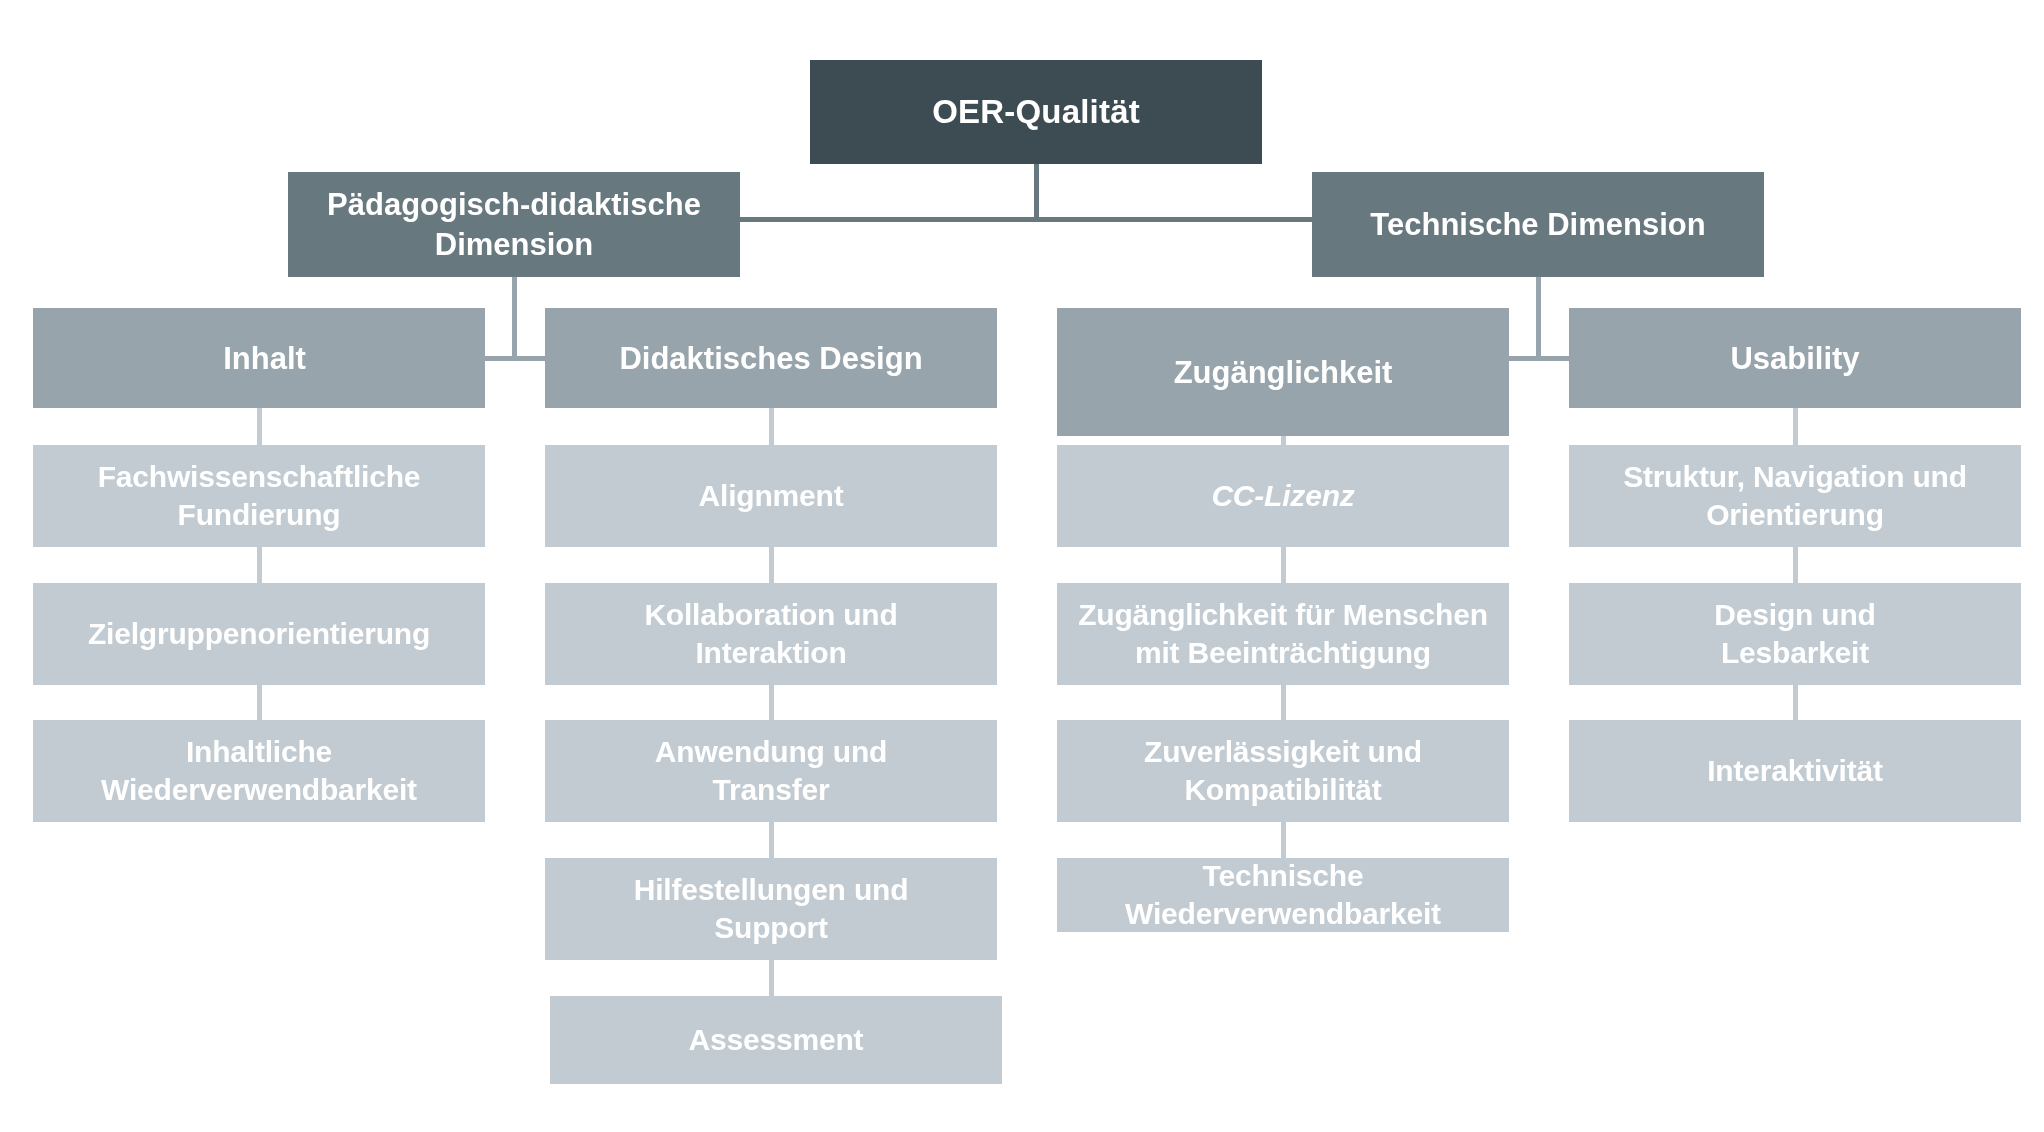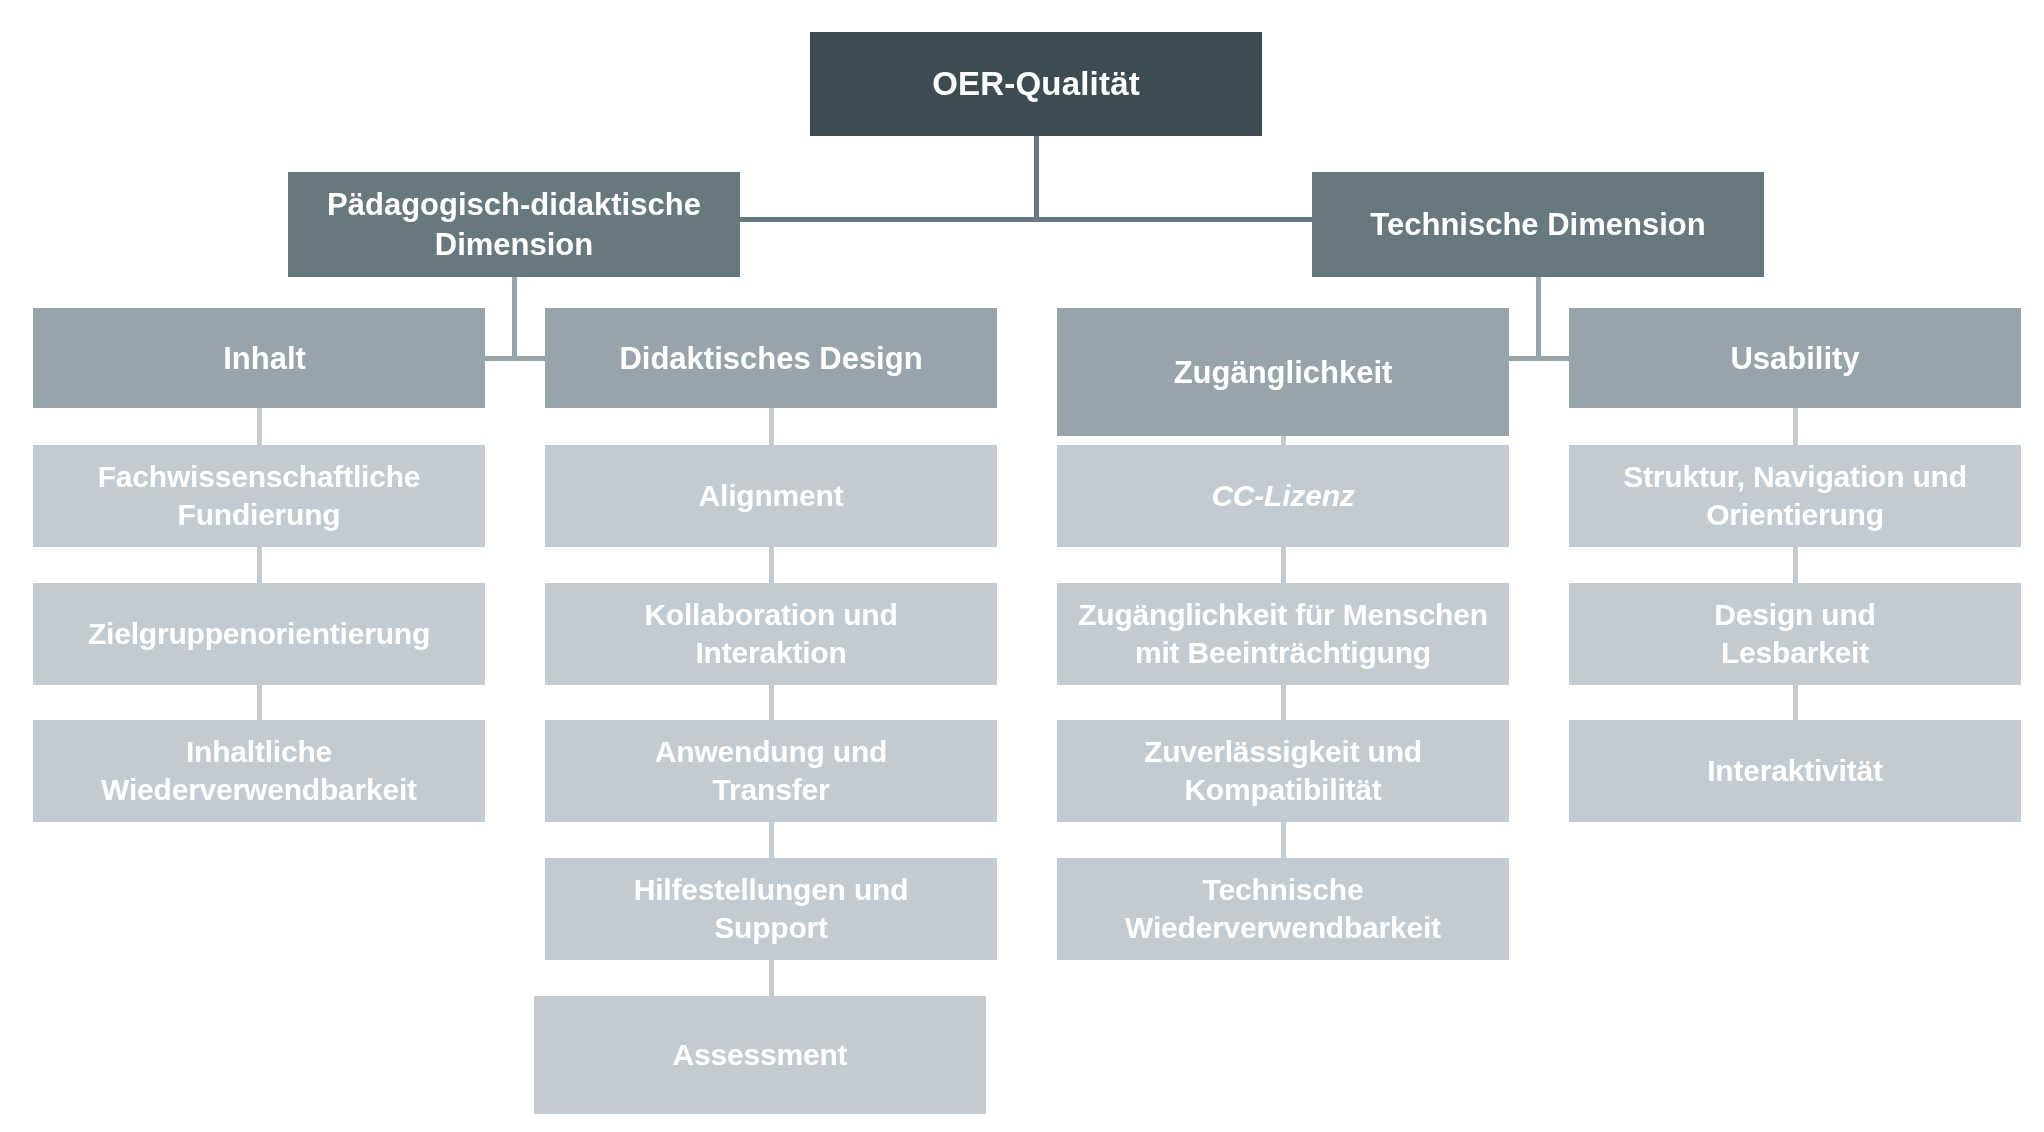--- a/index.html
+++ b/index.html
@@ -21,20 +21,21 @@
     color: #ffffff;
     font-weight: bold;
     white-space: pre-line;
     padding: 0 8px;
   }
   .root-box {
     background: var(--root-bg, #3d4c53);
     font-size: 33px;
     line-height: 40px;
     letter-spacing: 0.2px;
+    margin-top: 28px;
   }
   .dim-box {
     background: var(--dimension-bg, #68787f);
     font-size: 31px;
     line-height: 40px;
   }
   .header-box {
     background: var(--header-bg, #97a4ab);
     font-size: 31px;
     line-height: 39px;
@@ -99,28 +100,28 @@
   <div class="box item-box" style="left:33px; top:720px; width:452px; height:102px;">Inhaltliche
 Wiederverwendbarkeit</div>
 
   <div class="box item-box" style="left:545px; top:445px; width:452px; height:102px;">Alignment</div>
   <div class="box item-box" style="left:545px; top:583px; width:452px; height:102px;">Kollaboration und
 Interaktion</div>
   <div class="box item-box" style="left:545px; top:720px; width:452px; height:102px;">Anwendung und
 Transfer</div>
   <div class="box item-box" style="left:545px; top:858px; width:452px; height:102px;">Hilfestellungen und
 Support</div>
-  <div class="box item-box" style="left:534px; top:996px; width:452px; height:118px;">Assessment</div>
+  <div class="box item-box" style="left:550px; top:996px; width:452px; height:88px;">Assessment</div>
 
   <div class="box item-box" style="left:1057px; top:445px; width:452px; height:102px;font-style:italic;">CC-Lizenz</div>
   <div class="box item-box" style="left:1057px; top:583px; width:452px; height:102px;text-align:center;">Zugänglichkeit für Menschen
 mit Beeinträchtigung</div>
   <div class="box item-box" style="left:1057px; top:720px; width:452px; height:102px;">Zuverlässigkeit und
 Kompatibilität</div>
-  <div class="box item-box" style="left:1057px; top:858px; width:452px; height:102px;">Technische
+  <div class="box item-box" style="left:1057px; top:858px; width:452px; height:74px;">Technische
 Wiederverwendbarkeit</div>
 
   <div class="box item-box" style="left:1569px; top:445px; width:452px; height:102px;">Struktur, Navigation und
 Orientierung</div>
   <div class="box item-box" style="left:1569px; top:583px; width:452px; height:102px;">Design und
 Lesbarkeit</div>
   <div class="box item-box" style="left:1569px; top:720px; width:452px; height:102px;">Interaktivität</div>
 
 </div>
 

